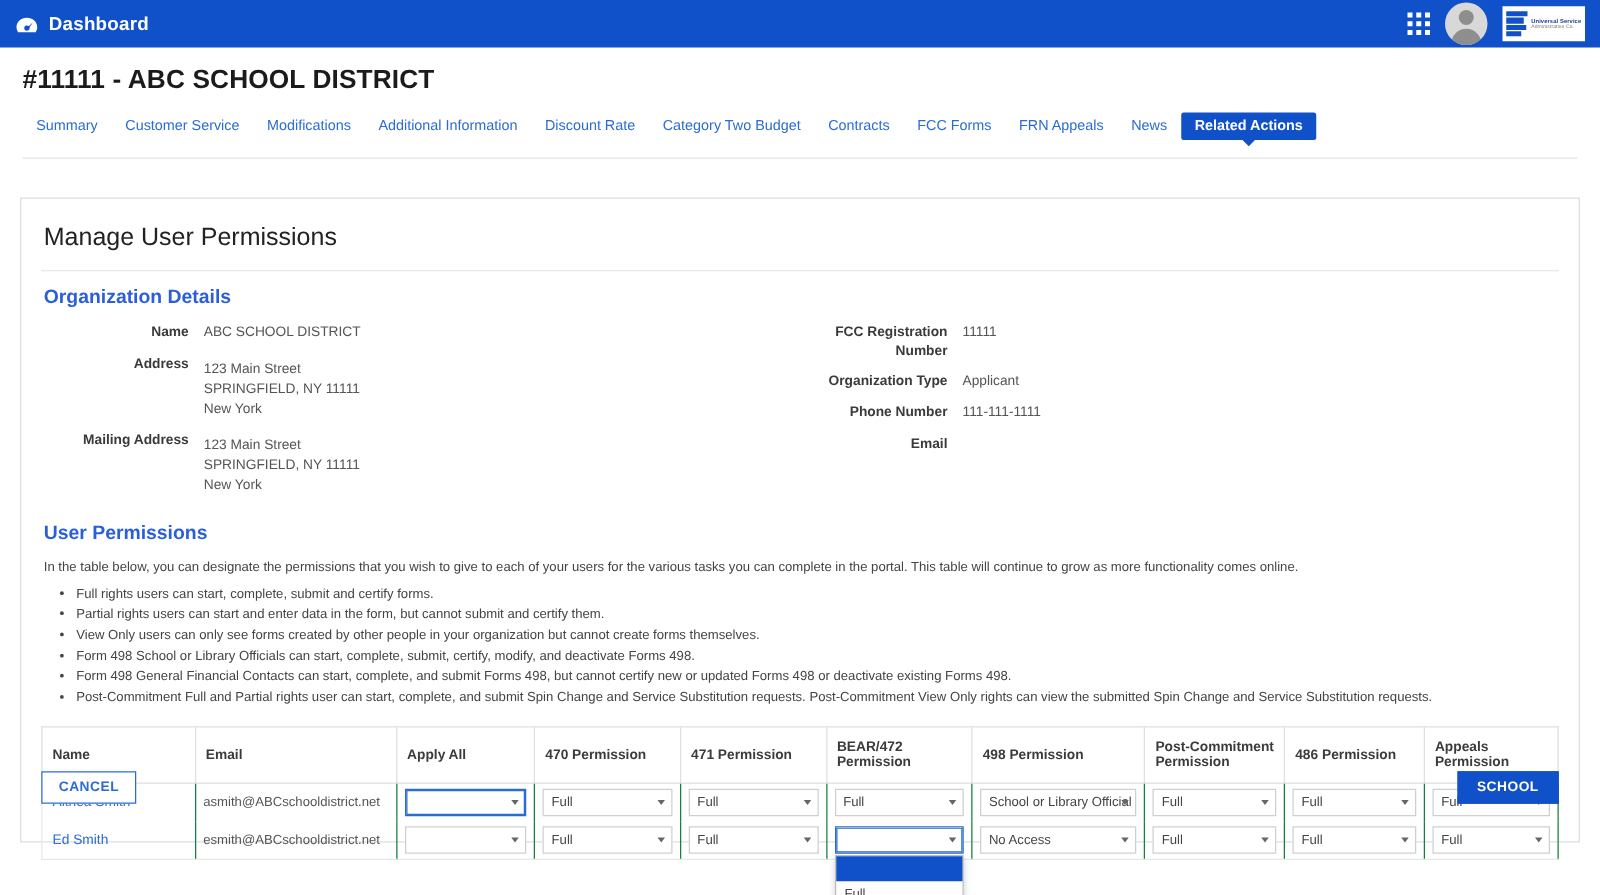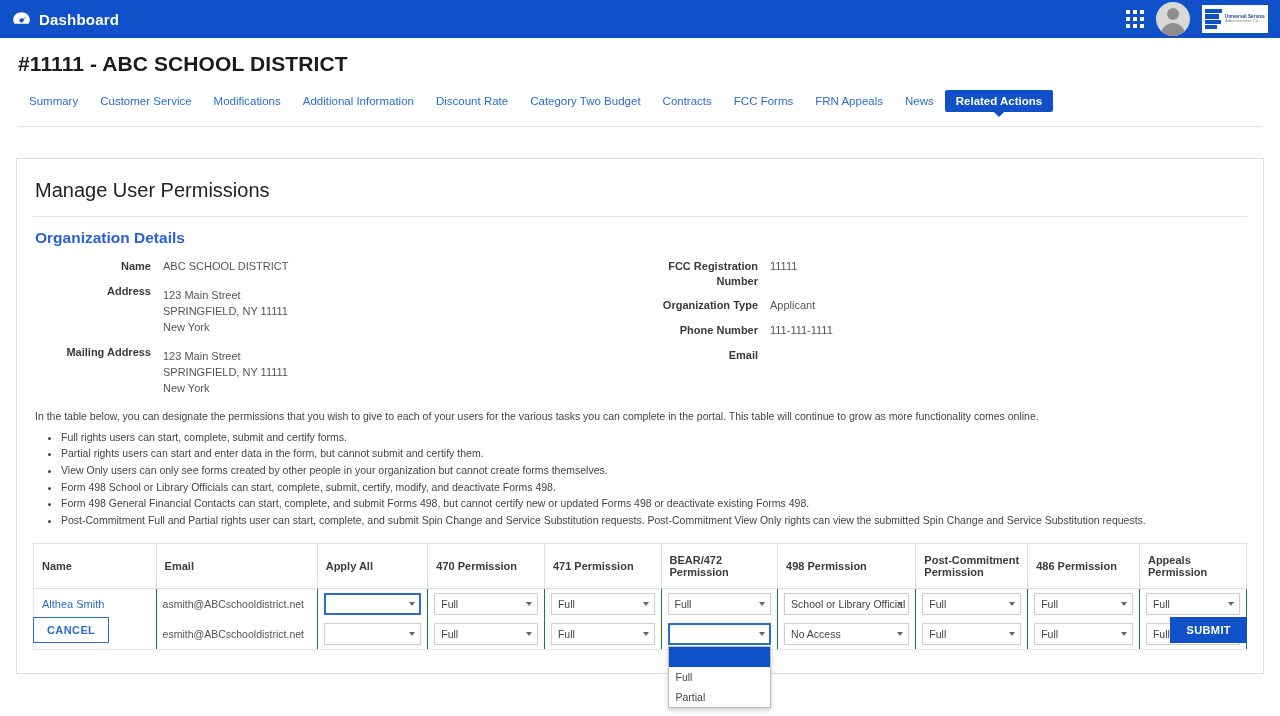--- a/index.html
+++ b/index.html
@@ -14,21 +14,21 @@
 
   
   .topbar {
     height: 38px;
     background: #1051c9;
     display: flex;
     align-items: center;
     padding: 0 8px 0 12px;
     color: #fff;
   }
-  .topbar-left { display: flex; align-items: flex-start; gap: 8px; }
+  .topbar-left { display: flex; align-items: flex-end; gap: 8px; }
   .dash-icon {
     width: 19px; height: 15px;
     display: inline-block;
     position: relative;
   }
   .dash-title {
     font-size: 15px;
     font-weight: bold;
     letter-spacing: .2px;
   }
@@ -424,20 +424,21 @@
           <div class="detail-label wide">Phone Number</div>
           <div class="detail-value">111-111-1111</div>
         </div>
         <div class="detail-row">
           <div class="detail-label wide">Email</div>
           <div class="detail-value"></div>
         </div>
       </div>
   </div>
 
+  <div class="section-title" style="margin-top:8px">User Permissions</div>
   <p class="perm-intro">In the table below, you can designate the permissions that you wish to give to each of your users for the various tasks you can complete in the portal. This table will continue to grow as more functionality comes online.</p>
   <ul class="perm-list" id="perm-list">
       <li>Full rights users can start, complete, submit and certify forms.</li>
       <li>Partial rights users can start and enter data in the form, but cannot submit and certify them.</li>
       <li>View Only users can only see forms created by other people in your organization but cannot create forms themselves.</li>
       <li>Form 498 School or Library Officials can start, complete, submit, certify, modify, and deactivate Forms 498.</li>
       <li>Form 498 General Financial Contacts can start, complete, and submit Forms 498, but cannot certify new or updated Forms 498 or deactivate existing Forms 498.</li>
       <li>Post-Commitment Full and Partial rights user can start, complete, and submit Spin Change and Service Substitution requests. Post-Commitment View Only rights can view the submitted Spin Change and Service Substitution requests.</li>
     </ul>
 
@@ -608,15 +609,15 @@
                 <span class="caret"></span>
               </div>
             </div>
           </td>
         </tr>
       </tbody>
   </table>
 
   <div class="card-footer">
     <button class="btn-cancel">CANCEL</button>
-    <button class="btn-submit">SUBMIT</button>
+    <button class="btn-submit">SCHOOL</button>
   </div>
 </div>
 
 </body></html>

